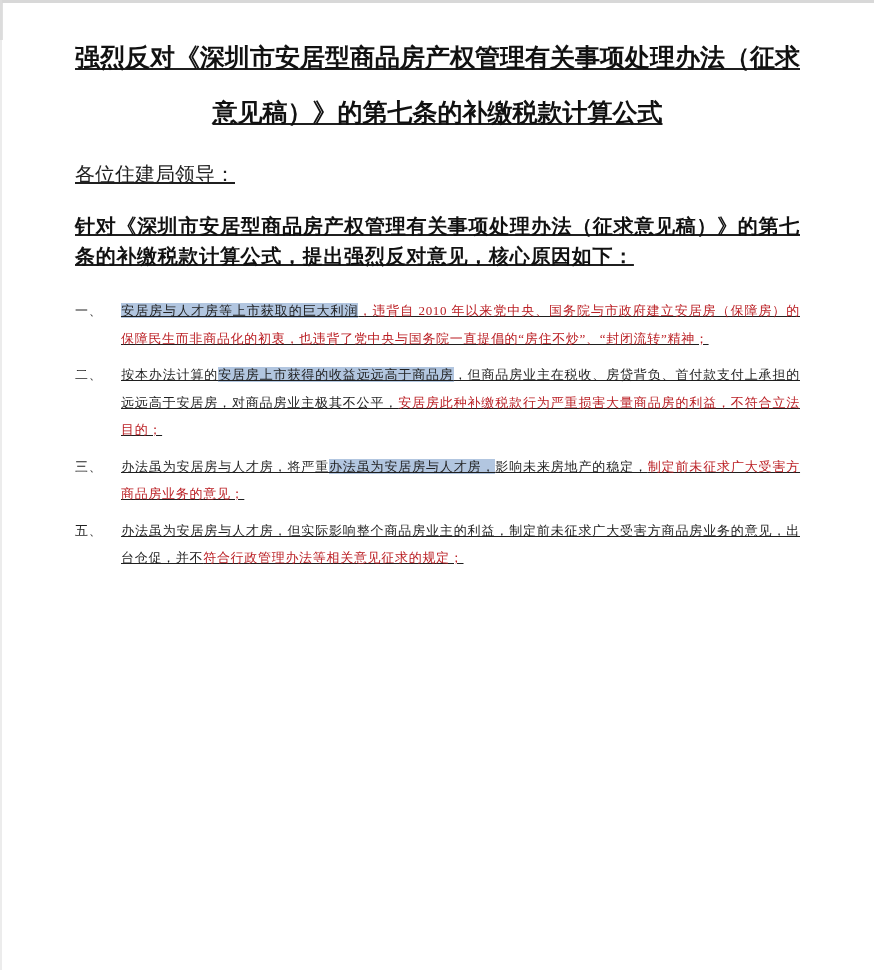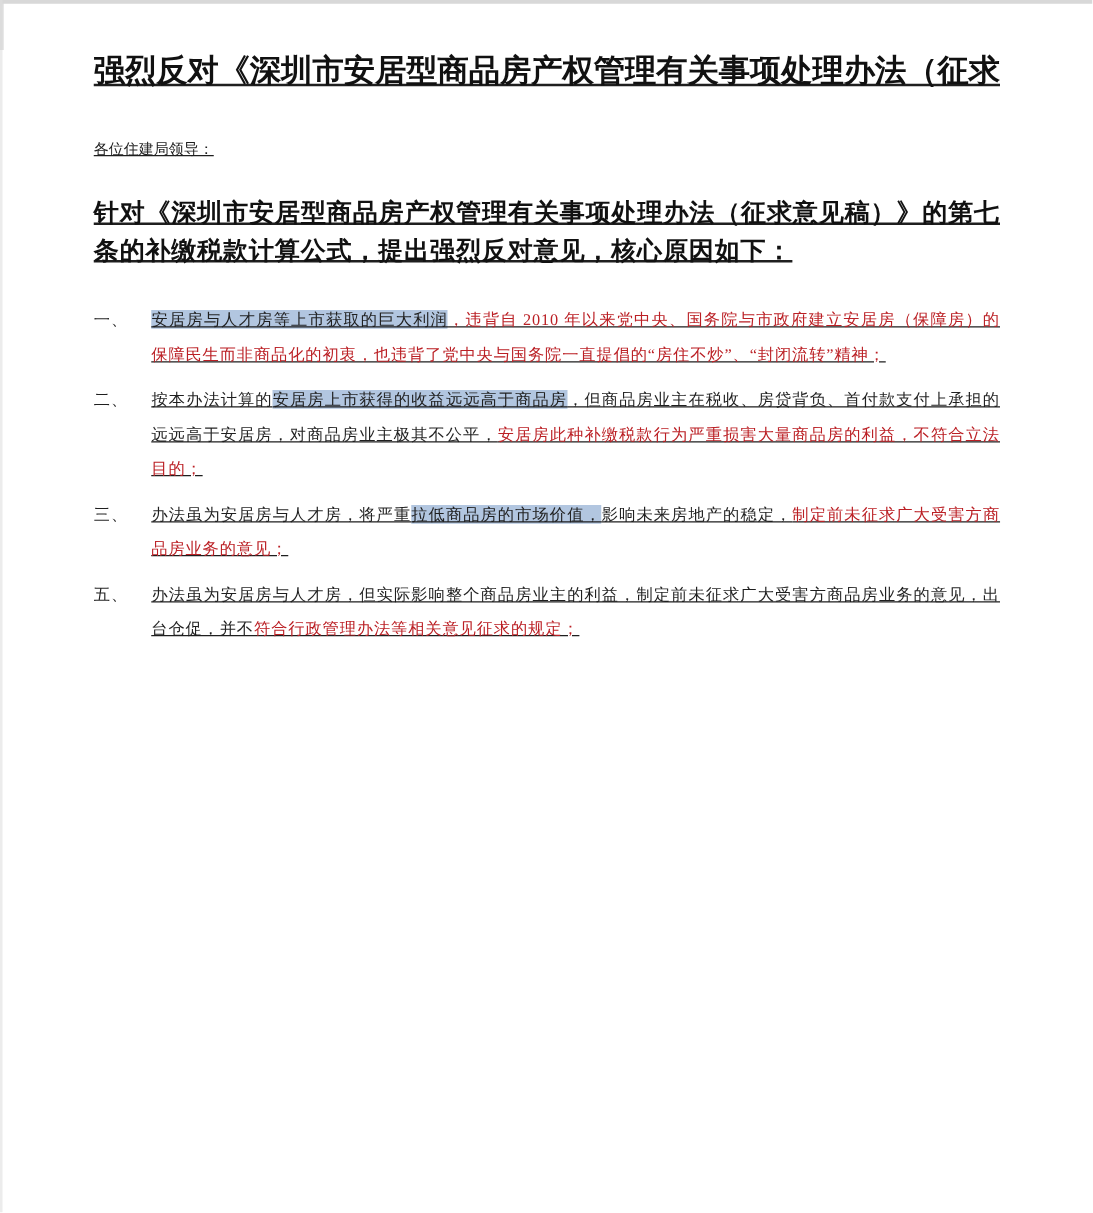--- a/index.html
+++ b/index.html
@@ -27,21 +27,21 @@
     font-family:"Liberation Sans","DejaVu Sans",sans-serif;
     font-weight:bold;
     font-size:25px;
     line-height:55px;
     text-align:center;
     color:#111;
   }
   .title span{display:block;}
   .salutation{
     margin:21px 0 0 0;
-    font-size:12px;
+    font-size:20px;
     line-height:27px;
   }
   .intro{
     margin:23px 0 0 0;
     font-family:"Liberation Sans","DejaVu Sans",sans-serif;
     font-weight:bold;
     font-size:20px;
     line-height:30px;
     letter-spacing:0.7px;
     text-align:justify;
@@ -68,25 +68,26 @@
 </head>
 <body>
 
 <div class="edge-top"></div>
 <div class="edge-left-full"></div>
 <div class="edge-left"></div>
 
 <div class="content">
   <h1 class="title">
     <span>强烈反对《深圳市安居型商品房产权管理有关事项处理办法（征求</span>
+    <span>意见稿）》的第七条的补缴税款计算公式</span>
   </h1>
 
   <p class="salutation">各位住建局领导：</p>
 
   <p class="intro">针对《深圳市安居型商品房产权管理有关事项处理办法（征求意见稿）》的第七条的补缴税款计算公式，提出强烈反对意见，核心原因如下：</p>
 
   <div class="items">
       <p class="item"><span class="num">一、</span><span class="hl">安居房与人才房等上市获取的巨大利润</span><span class="red">，违背自 2010 年以来党中央、国务院与市政府建立安居房（保障房）的保障民生而非商品化的初衷，也违背了党中央与国务院一直提倡的“房住不炒”、“封闭流转”精神；</span></p>
       <p class="item"><span class="num">二、</span><span>按本办法计算的</span><span class="hl">安居房上市获得的收益远远高于商品房</span><span>，但商品房业主在税收、房贷背负、首付款支付上承担的远远高于安居房，对商品房业主极其不公平，</span><span class="red">安居房此种补缴税款行为严重损害大量商品房的利益，不符合立法目的；</span></p>
-      <p class="item"><span class="num">三、</span><span>办法虽为安居房与人才房，将严重</span><span class="hl">拉低商品房的市场价值，</span><span>影响未来房地产的稳定，</span><span class="red">制定前未征求广大受害方商品房业务的意见；</span></p>
+      <p class="item"><span class="num">三、</span><span>办法虽为安居房与人才房，将严重</span><span class="hl">办法虽为安居房与人才房，</span><span>影响未来房地产的稳定，</span><span class="red">制定前未征求广大受害方商品房业务的意见；</span></p>
       <p class="item"><span class="num">五、</span><span>办法虽为安居房与人才房，但实际影响整个商品房业主的利益，制定前未征求广大受害方商品房业务的意见，出台仓促，并不</span><span class="red">符合行政管理办法等相关意见征求的规定；</span></p>
     </div>
 </div>
 
 </body></html>

